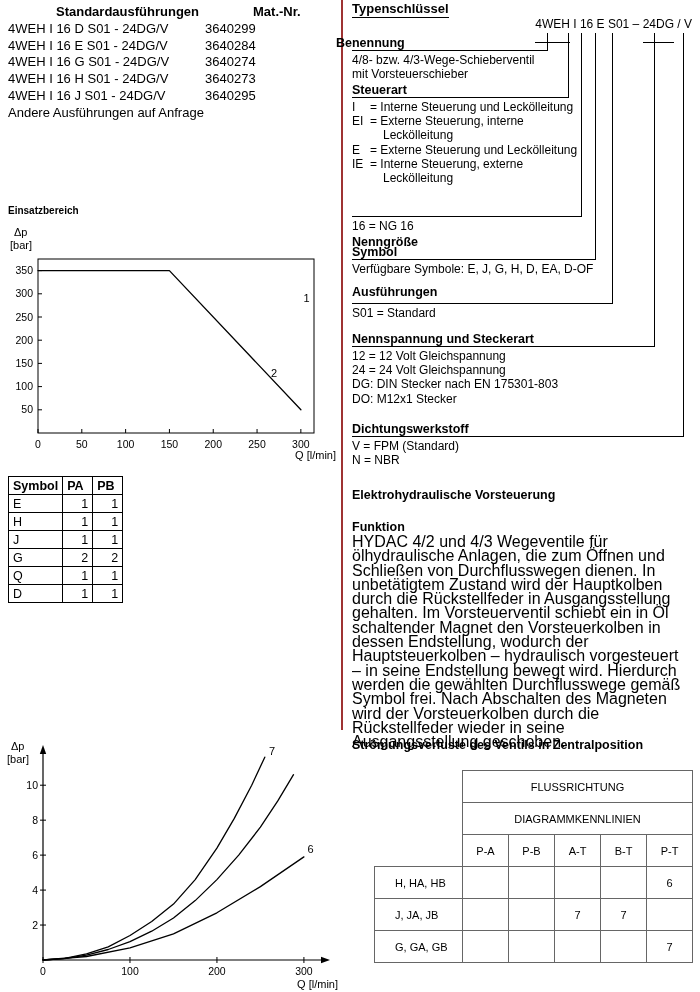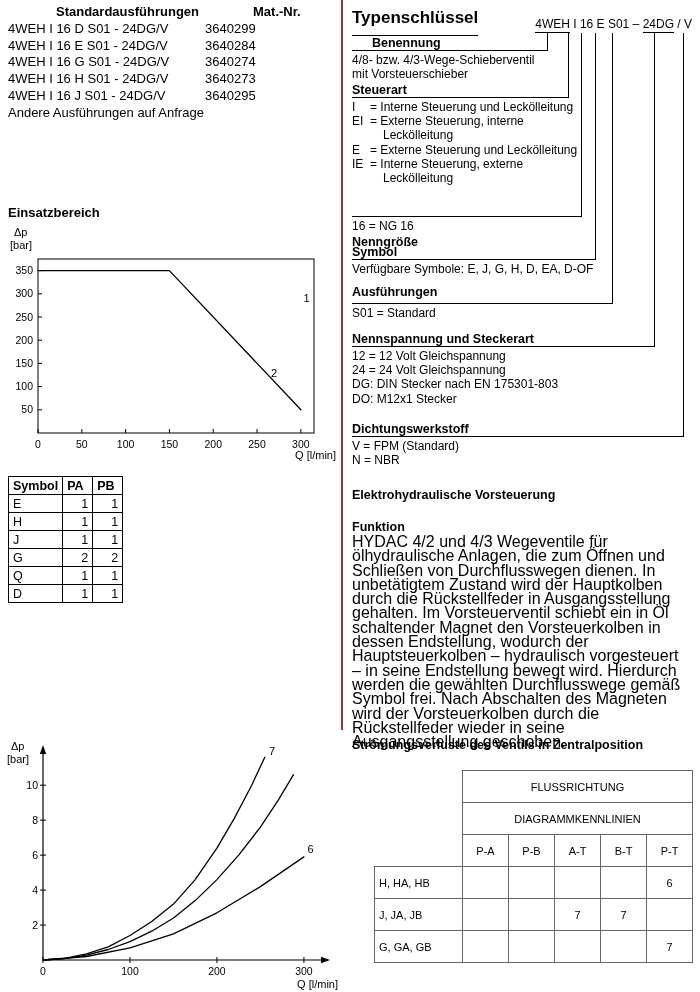--- a/index.html
+++ b/index.html
@@ -9,51 +9,51 @@
     font-family:"Liberation Sans", sans-serif; color:#000;
   }
   .abs { position:absolute; }
   .b { font-weight:bold;margin-left:48px; }
 
   
   .std { left:8px; top:4px; width:330px; font-size:13px; }
   .std-row { display:grid; grid-template-columns:197px 1fr; line-height:16.8px; }
   .std-note { line-height:16.8px; }
 
-  .sec-title-l { font-size:13px; font-weight:bold; }
+  .sec-title-l { font-size:10px; font-weight:bold; }
 
   table.sym { border-collapse:collapse; font-size:12.5px; }
   table.sym td { border:1px solid #000; height:18px; padding:0 4px; }
   table.sym td.c1 { width:54px; text-align:left; }
   table.sym td.c2 { width:30px; text-align:right; }
   table.sym tr.hdr td { font-weight:bold; text-align:left; }
 
   
   .divider { left:341px; top:0; width:2px; height:730px; background:#9e3232; }
-  .r-title { left:352px; top:8px; font-size:17px; font-weight:bold;
-             border-bottom:1.5px solid #000; padding-bottom:7px; display:inline-block; }
+  .r-title { left:352px; top:1px; font-size:13px; font-weight:bold;
+             border-bottom:1.5px solid #000; padding-bottom:1px; display:inline-block; }
   .code { left:470px; top:17px; width:222px; text-align:right; font-size:12px; white-space:pre; }
-  .code .u { border-bottom:1px solid #000; padding-bottom:1px; }
+  .code .u { border-bottom:1px solid #000; padding-bottom:11px; }
 
   .hline { height:1px; background:#000; }
   .vline { width:1px; background:#000; }
 
   .r-sec-title { font-size:12.5px; font-weight:bold; }
   .r-body { font-size:12px; line-height:14.2px; }
 
   .st-line { display:grid; grid-template-columns:18px 1fr; }
   .st-cont { padding-left:13px; }
 
   .para { width:338px; font-size:16px; line-height:14.3px; text-align:left; }
   .para p { margin:0; }
 
   table.flow { border-collapse:collapse; font-size:11px; }
   table.flow td { border:1px solid #666; height:32px; text-align:center; padding:0 2px;margin-left:28px; }
   table.flow td.blank { border:none; }
-  table.flow td.rowlab { text-align:left; padding-left:4px; }
+  table.flow td.rowlab { text-align:left; padding-left:20px; }
 
   svg text { font-family:"Liberation Sans", sans-serif; font-size:10.5px; fill:#000; }
   svg text.axl { font-size:11px; }
   svg text.anno { font-size:11px; }
 </style>
 </head>
 <body>
 
 <div class="abs std">
   <div class="std-row b">
@@ -215,21 +215,21 @@
 <div class="abs vline" style="left:683px; top:33px; height:403px;"></div>
 
 <div class="abs hline" style="left:352px; top:50px;  width:196px;"></div>
 <div class="abs hline" style="left:352px; top:97px;  width:217px;"></div>
 <div class="abs hline" style="left:352px; top:216px; width:230px;"></div>
 <div class="abs hline" style="left:352px; top:259px; width:244px;"></div>
 <div class="abs hline" style="left:352px; top:303px; width:261px;"></div>
 <div class="abs hline" style="left:352px; top:346px; width:303px;"></div>
 <div class="abs hline" style="left:352px; top:436px; width:332px;"></div>
 
-<div class="abs r-sec-title" style="left:372px; top:36px;">Benennung</div>
+<div class="abs r-sec-title" style="left:336px; top:36px;">Benennung</div>
 <div class="abs r-body" style="left:352px; top:53px;">
   <div>4/8- bzw. 4/3-Wege-Schieberventil</div>
   <div>mit Vorsteuerschieber</div>
 </div>
 
 <div class="abs r-sec-title" style="left:352px; top:83px;">Steuerart</div>
 <div class="abs r-body" style="left:352px; top:100px; width:340px;">
   <div class="st-line">
     <span>I</span>
     <span>=  Interne Steuerung und Leckölleitung</span>

